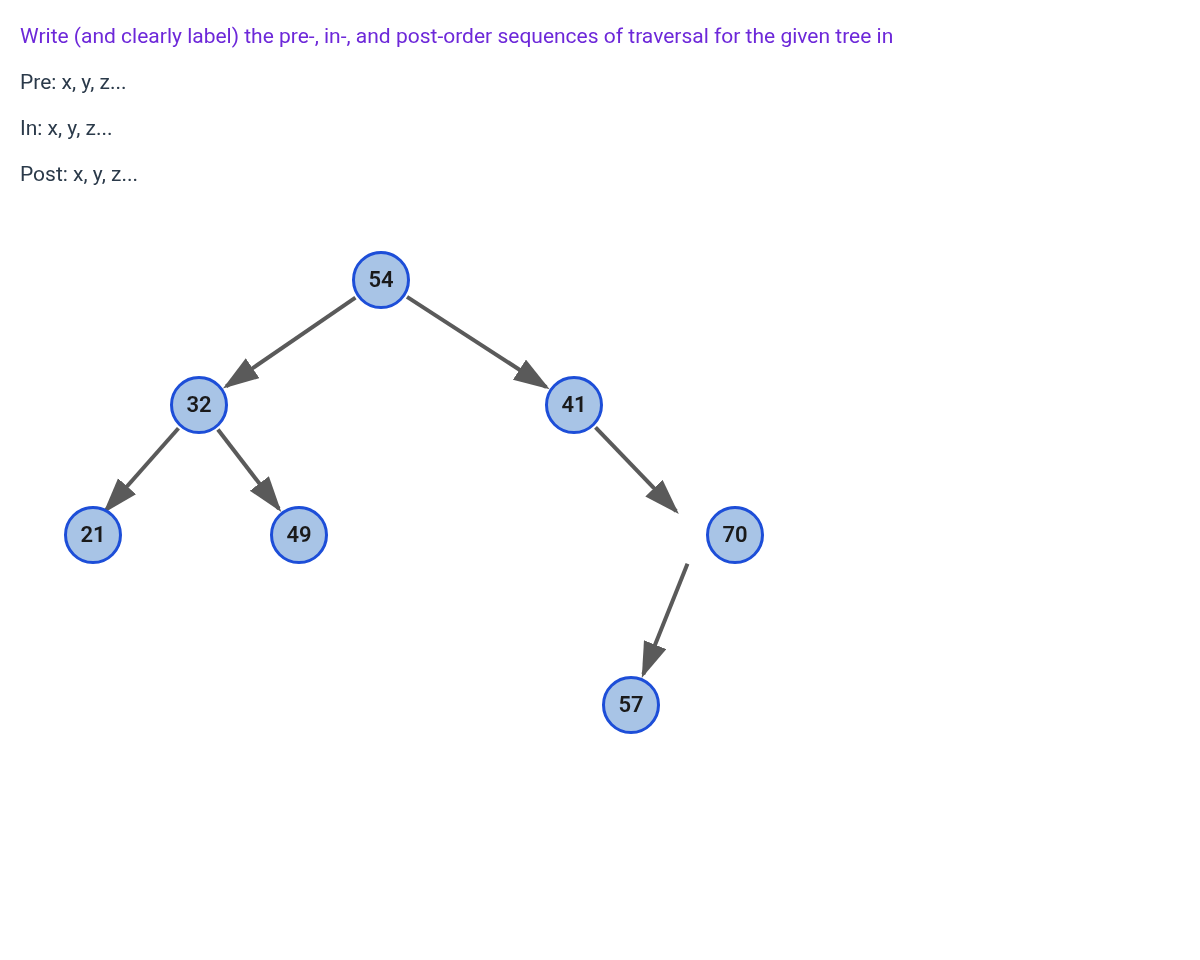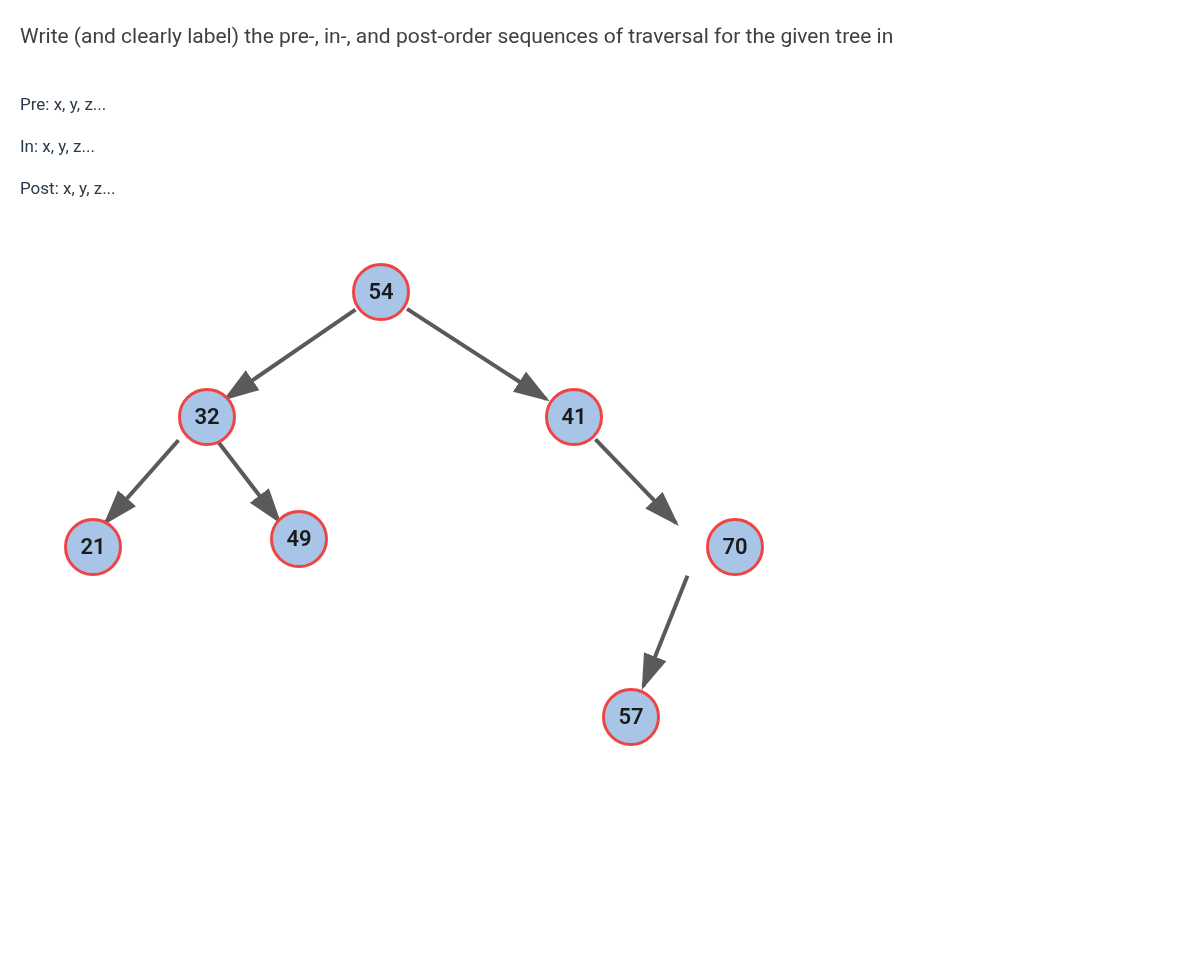--- a/index.html
+++ b/index.html
@@ -11,42 +11,42 @@
       font-family: -apple-system, BlinkMacSystemFont, 'Segoe UI', Roboto, sans-serif;
       background: #ffffff;
       padding: 20px;
       width: 1200px;
       height: 960px;
       color: #2b3a4a;
     }
     .question-text {
       font-size: 21px;
       line-height: 1.6;
-      margin-bottom: 40px;
-      color: #404040;
+      margin-bottom: 16px;
+      color: #6d28d9;
     }
     .format-line {
-      font-size: 17px;
+      font-size: 21px;
       margin-bottom: 22px;
       color: #2b3a4a;
     }
     .tree-container {
       position: relative;
       width: 750px;
       height: 540px;
       margin-top: 60px;
       margin-left: 10px;
     }
     .node {
       position: absolute;
       width: 58px;
       height: 58px;
       border-radius: 50%;
       background: #a8c4e6;
-      border: 3px solid #ef4444;
+      border: 3px solid #1d4ed8;
       display: flex;
       align-items: center;
       justify-content: center;
       font-size: 22px;
       font-weight: 600;
       color: #1a1a1a;
       z-index: 10;
     }
   </style>
 </head>
@@ -68,19 +68,19 @@
       </marker>
     </defs>
   <line x1="325.44650980500177" y1="51.55047403502624" x2="196.20210246564326" y2="140.31723731755272" stroke="#5a5a5a" stroke-width="4" marker-end="url(#arrow)"></line>
       <line x1="377.01943845505434" y1="50.85196791130461" x2="516.3018880962325" y2="141.06080835248218" stroke="#5a5a5a" stroke-width="4" marker-end="url(#arrow)"></line>
       <line x1="148.4602096517061" y1="182.2188934372018" x2="75.86493811269996" y2="264.28311343781746" stroke="#5a5a5a" stroke-width="4" marker-end="url(#arrow)"></line>
       <line x1="187.90103358634047" y1="183.5713436622426" x2="248.87954489196014" y2="262.8434083595482" stroke="#5a5a5a" stroke-width="4" marker-end="url(#arrow)"></line>
       <line x1="565.4863702038053" y1="181.34582501195754" x2="646.1274123636911" y2="265.2125088582388" stroke="#5a5a5a" stroke-width="4" marker-end="url(#arrow)"></line>
       <line x1="657.4868890330227" y1="317.782777417443" x2="613.2558923196855" y2="428.36026920078643" stroke="#5a5a5a" stroke-width="4" marker-end="url(#arrow)"></line>
     </svg>
 <div class="node" style="left: 322px; top: 5px;">54</div>
-    <div class="node" style="left: 148px; top: 130px;">32</div>
+    <div class="node" style="left: 140px; top: 130px;">32</div>
     <div class="node" style="left: 515px; top: 130px;">41</div>
     <div class="node" style="left: 34px; top: 260px;">21</div>
-    <div class="node" style="left: 240px; top: 252px;">49</div>
+    <div class="node" style="left: 240px; top: 260px;">49</div>
     <div class="node" style="left: 676px; top: 260px;">70</div>
     <div class="node" style="left: 572px; top: 430px;">57</div>
   </div>
 
 </body></html>

